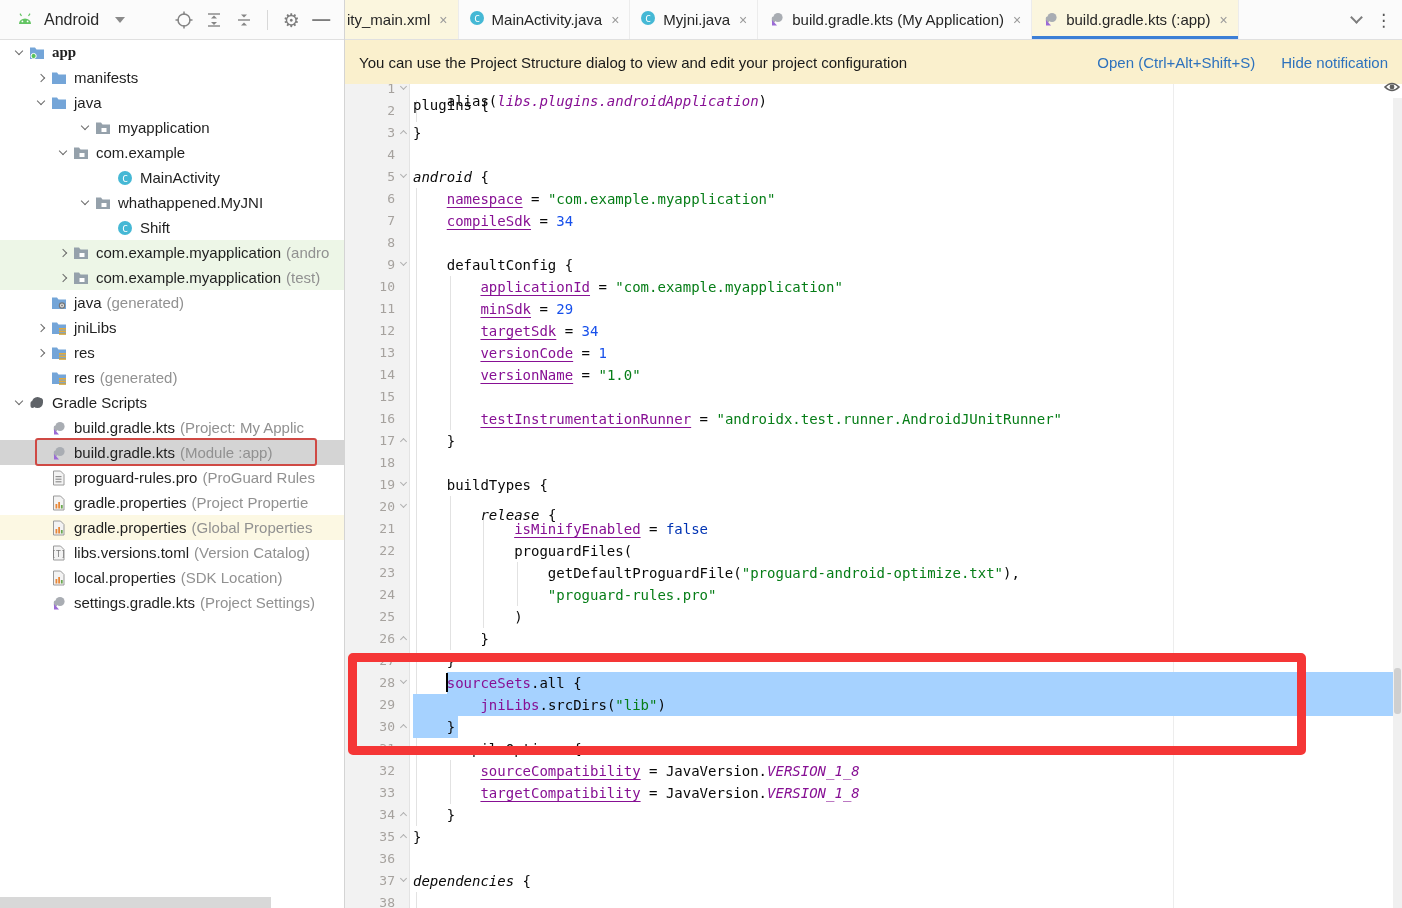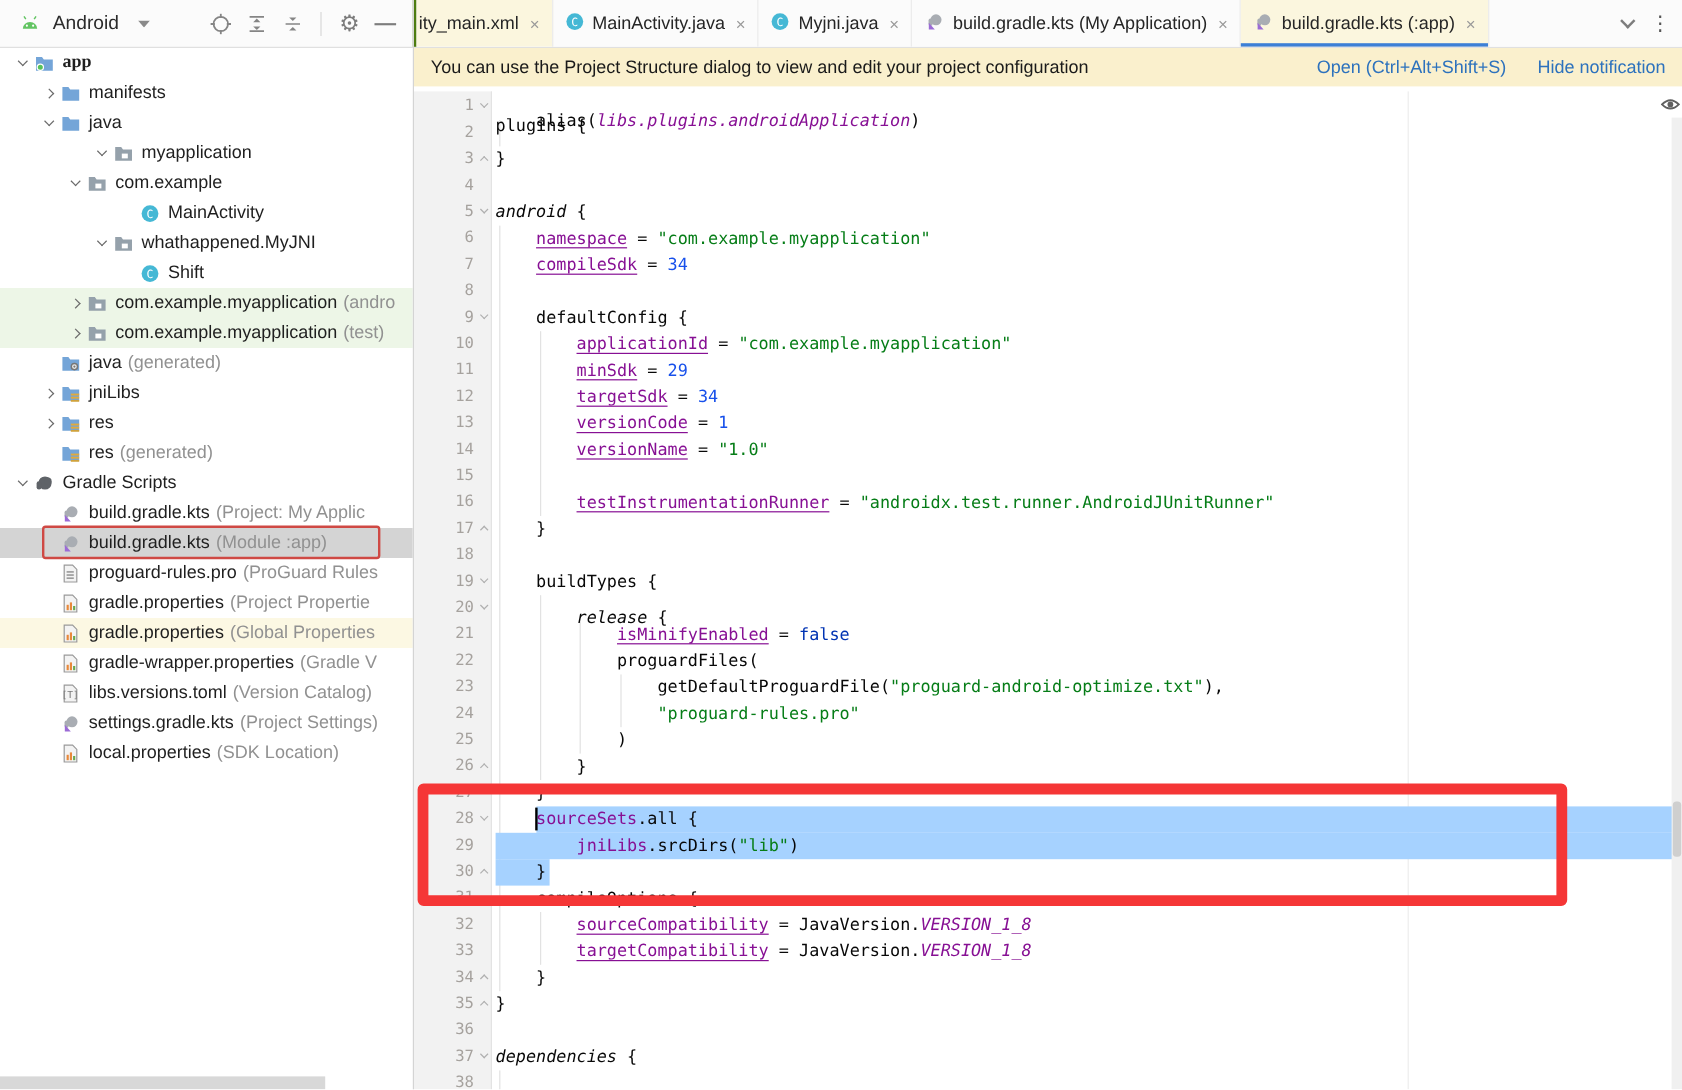--- a/index.html
+++ b/index.html
@@ -11,21 +11,21 @@
   #topbar { position:absolute; left:0; top:0; width:1402px; height:40px; background:#fbfbfb;
     border-bottom:1px solid #e0e0e0; display:flex; }
   #pane-header { width:344px; height:100%; display:flex; align-items:center; padding-left:14px; gap:8px; }
   #pane-header .label { font-size:16px; color:#2b2b2b; margin-right:2px; }
   .tb-icon { width:22px; height:22px; display:flex; align-items:center; justify-content:center;
     color:#808080; }
   .tb-sep { width:1px; height:20px; background:#d8d8d8; margin:0 4px; }
   .gear-glyph { font-family:"DejaVu Sans", sans-serif; font-size:19px; color:#7d7d7d; }
   .minus-glyph { font-size:18px; color:#7d7d7d; font-weight:bold; }
 
-  #tabstrip { flex:1; height:100%; display:flex; align-items:stretch; border-left:3px solid #4d7c0f; background:#fbfbfb; overflow:hidden; }
+  #tabstrip { flex:1; height:100%; display:flex; align-items:stretch; border-left:1px solid #4d7c0f; background:#fbfbfb; overflow:hidden; }
   .tab { display:flex; align-items:center; gap:7px; padding:0 10px; font-size:15px; color:#262626;
     border-right:1px solid #ececec; position:relative; white-space:nowrap; cursor:default; }
   .tab.tinted { background:#fbf6de; }
   .tab.active { background:#fbf6de; }
   .tab.active::after { content:""; position:absolute; left:0; right:0; bottom:0; height:3px; background:#3c7fd6; }
   .tab .close { color:#9a9a9a; font-size:14px; margin-left:2px; }
   .tab.first { padding-left:2px; }
   #tab-overflow { display:flex; align-items:center; margin-left:auto; gap:14px; padding-right:10px; }
   .chev-down { width:9px; height:9px; border-right:2px solid #7d7d7d; border-bottom:2px solid #7d7d7d;
     transform:rotate(45deg); margin-top:-4px; }
@@ -40,21 +40,21 @@
   .chev i { display:block; width:6px; height:6px; border-right:1.6px solid #6b6b6b; border-bottom:1.6px solid #6b6b6b; }
   .chev.right i { transform:rotate(-45deg); }
   .chev.down i { transform:rotate(45deg); margin-top:-3px; }
   .ticon { width:17px; min-width:17px; height:17px; margin-right:7px; display:flex; align-items:center; justify-content:center; }
   #sidebar-redbox { position:absolute; left:35px; top:398px; width:282px; height:28px;
     border:2px solid #cf4944; border-radius:3px; pointer-events:none; }
   #sidebar-bottom-bar { position:absolute; left:0; bottom:0; width:271px; height:11px; background:#d8d8d8; }
   #v-divider { position:absolute; left:344px; top:0; width:1px; height:908px; background:#d4d4d4; z-index:40; }
 
   
-  #banner { position:absolute; left:345px; top:40px; width:1057px; height:32px; background:#faf0cd;
+  #banner { position:absolute; left:345px; top:40px; width:1057px; height:44px; background:#faf0cd;
     display:flex; align-items:center; padding:0 14px; font-size:15px; color:#1a1a1a; z-index:5; }
   #banner .links { margin-left:auto; display:flex; gap:26px; }
   #banner .link { color:#2d72bd; cursor:pointer; }
 
   
   #editor { position:absolute; left:345px; top:76px; width:1057px; height:832px; background:#fff; overflow:hidden; }
   #gutter { position:absolute; left:0; top:0; width:65px; height:832px; background:#f2f2f2; border-right:1px solid #e3e3e3; z-index:2; }
   .lnum { position:absolute; right:14px; width:40px; text-align:right; font-family:"DejaVu Sans Mono", monospace;
     font-size:13px; line-height:22px; color:#a6a29e; }
   .fold { position:absolute; left:56px; width:9px; height:9px; z-index:3; }
@@ -449,66 +449,52 @@
           </span>
           <span>gradle.properties</span>
           <span class="suffix">(Global Properties</span>
         </div>
         <div class="trow">
           <span style="display: inline-block; min-width: 32px;"></span>
           <span class="chev none"></span>
           <span class="ticon">
             <svg width="15" height="16" viewBox="0 0 15 16">
               <path d="M2.5 1h7l3.5 3.5V15h-10.5z" fill="#f3f3f3" stroke="#9a9a9a" stroke-width="1"></path>
-              <rect x="4.5" y="9" width="1.8" height="4.5" fill="#e8883a"></rect>
-              <rect x="7.2" y="7" width="1.8" height="6.5" fill="#e8883a"></rect>
-              <rect x="9.9" y="10" width="1.8" height="3.5" fill="#6aa84f"></rect>
-            </svg>
-          </span>
-          <span>gradle-wrapper.properties</span>
-          <span class="suffix">(Gradle V</span>
-        </div>
-        <div class="trow">
-          <span style="display: inline-block; min-width: 32px;"></span>
-          <span class="chev none"></span>
-          <span class="ticon">
-            <svg width="15" height="16" viewBox="0 0 15 16">
-              <path d="M2.5 1h7l3.5 3.5V15h-10.5z" fill="#f3f3f3" stroke="#9a9a9a" stroke-width="1"></path>
               <text x="7.5" y="11.5" font-size="8" font-family="DejaVu Sans Mono, monospace" fill="#7a7a7a" text-anchor="middle">[T]</text>
             </svg>
           </span>
           <span>libs.versions.toml</span>
           <span class="suffix">(Version Catalog)</span>
-        </div>
-        <div class="trow">
-          <span style="display: inline-block; min-width: 32px;"></span>
-          <span class="chev none"></span>
-          <span class="ticon">
-            <svg width="17" height="15" viewBox="0 0 17 15">
-              <circle cx="10" cy="6.5" r="4.6" fill="#a9adb3"></circle>
-              <rect x="3.8" y="5.5" width="3.4" height="6" rx="1.6" fill="#a9adb3"></rect>
-              <path d="M4 14.5V9l5 5.5z" fill="#9b6bd6"></path>
-            </svg>
-          </span>
-          <span>settings.gradle.kts</span>
-          <span class="suffix">(Project Settings)</span>
         </div>
         <div class="trow">
           <span style="display: inline-block; min-width: 32px;"></span>
           <span class="chev none"></span>
           <span class="ticon">
             <svg width="15" height="16" viewBox="0 0 15 16">
               <path d="M2.5 1h7l3.5 3.5V15h-10.5z" fill="#f3f3f3" stroke="#9a9a9a" stroke-width="1"></path>
               <rect x="4.5" y="9" width="1.8" height="4.5" fill="#e8883a"></rect>
               <rect x="7.2" y="7" width="1.8" height="6.5" fill="#e8883a"></rect>
               <rect x="9.9" y="10" width="1.8" height="3.5" fill="#6aa84f"></rect>
             </svg>
           </span>
           <span>local.properties</span>
           <span class="suffix">(SDK Location)</span>
+        </div>
+        <div class="trow">
+          <span style="display: inline-block; min-width: 32px;"></span>
+          <span class="chev none"></span>
+          <span class="ticon">
+            <svg width="17" height="15" viewBox="0 0 17 15">
+              <circle cx="10" cy="6.5" r="4.6" fill="#a9adb3"></circle>
+              <rect x="3.8" y="5.5" width="3.4" height="6" rx="1.6" fill="#a9adb3"></rect>
+              <path d="M4 14.5V9l5 5.5z" fill="#9b6bd6"></path>
+            </svg>
+          </span>
+          <span>settings.gradle.kts</span>
+          <span class="suffix">(Project Settings)</span>
         </div>
       </div>
     <div id="sidebar-redbox"></div>
     <div id="sidebar-bottom-bar"></div>
   </div>
   <div id="v-divider"></div>
 
   <div id="banner">
     <span>You can use the Project Structure dialog to view and edit your project configuration</span>
     <span class="links">

